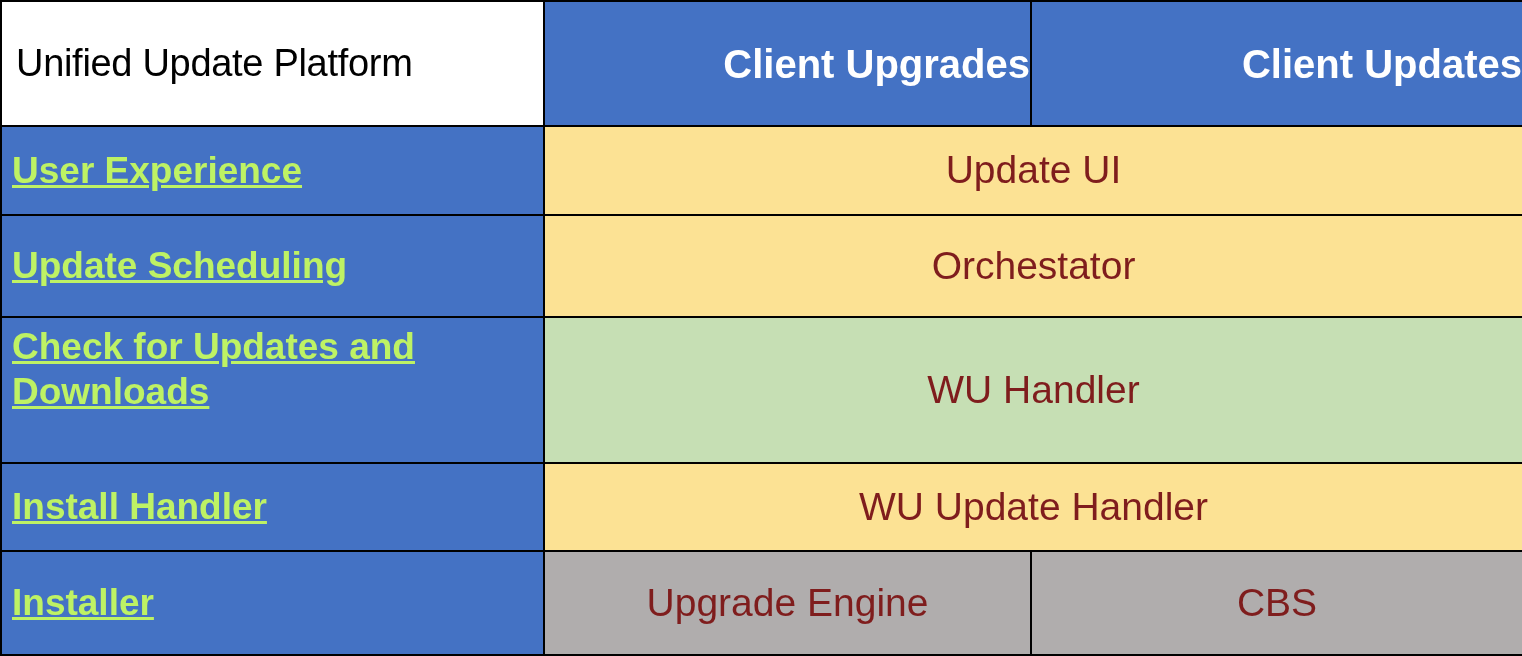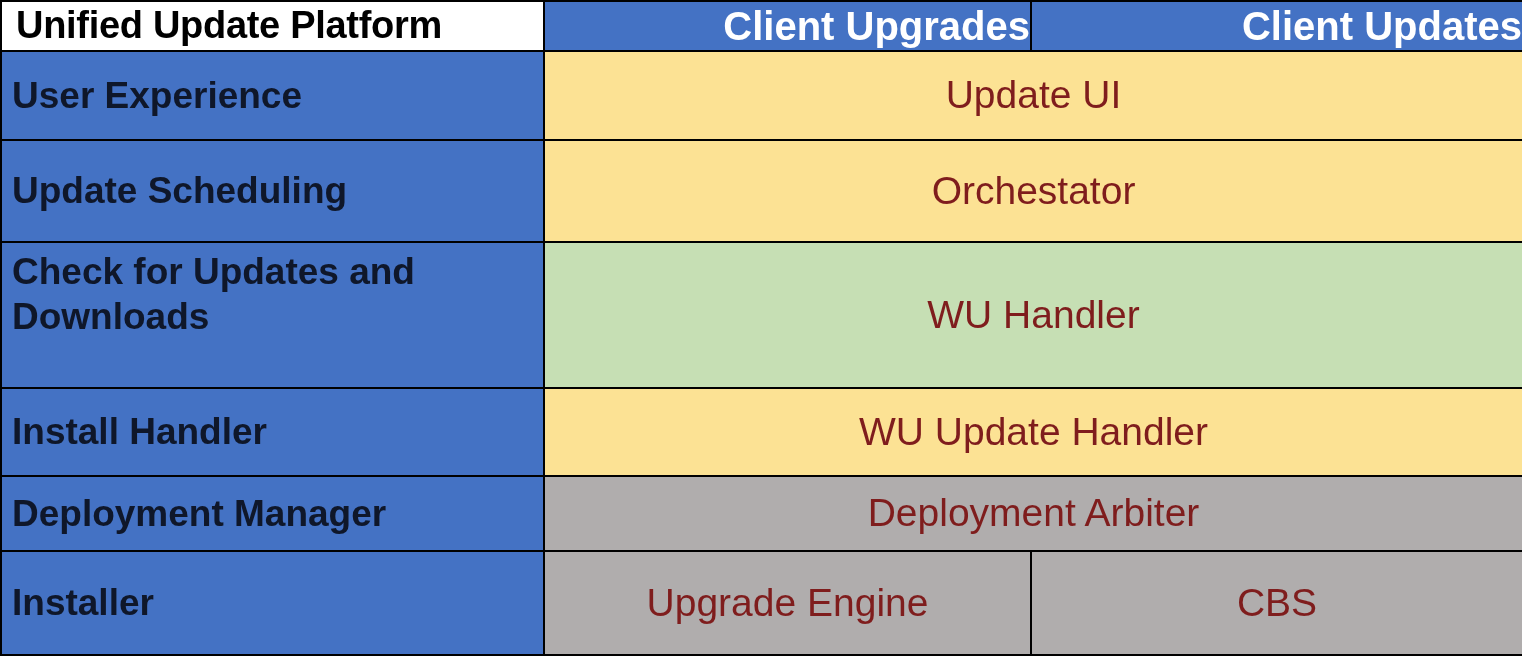--- a/index.html
+++ b/index.html
@@ -34,21 +34,21 @@
   col.c-upd   { width: 492px; }
 
   
   .corner {
     background: #ffffff;
     border-top: none;
     border-left: none;
     border-bottom-color: #000000;
   }
   .corner .txt {
-    font-weight: bold;
+    font-weight: normal;
     font-size: 38px;
     color: #000000;
     letter-spacing: -0.3px;
     padding: 0 14px 0 14px;
     line-height: 1.05;
     white-space: nowrap;
   }
 
   
   .hdr {
@@ -68,24 +68,25 @@
   .rowlabel {
     background: #4472C4;
     border-left: none;
     text-align: left;
     vertical-align: middle;
   }
   .rowlabel.top { vertical-align: top; }
   .rowlabel .txt {
     font-weight: bold;
     font-size: 37px;
-    color: #0f172a;
+    color: #bef264;
     line-height: 1.22;
     padding: 0 6px 0 10px;
     display: block;
+    text-decoration: underline;
   }
   .rowlabel.top .txt { padding-top: 6px; }
 
   
   .cell {
     text-align: center;
   }
   .cell .txt {
     font-size: 39px;
     color: #7f1d1d;
@@ -153,28 +154,20 @@
 
     <tr style="height:88px;">
       <td class="rowlabel">
         <span class="txt">Install Handler</span>
       </td>
       <td class="cell fill-yellow edge-right" colspan="2">
         <span class="txt">WU Update Handler</span>
       </td>
     </tr>
 
-    <tr style="height:75px;">
-      <td class="rowlabel">
-        <span class="txt">Deployment Manager</span>
-      </td>
-      <td class="cell fill-gray edge-right" colspan="2">
-        <span class="txt">Deployment Arbiter</span>
-      </td>
-    </tr>
 
     <tr style="height:104px;">
       <td class="rowlabel edge-bottom">
         <span class="txt">Installer</span>
       </td>
       <td class="cell fill-gray edge-bottom">
         <span class="txt">Upgrade Engine</span>
       </td>
       <td class="cell fill-gray edge-bottom edge-right">
         <span class="txt">CBS</span>

